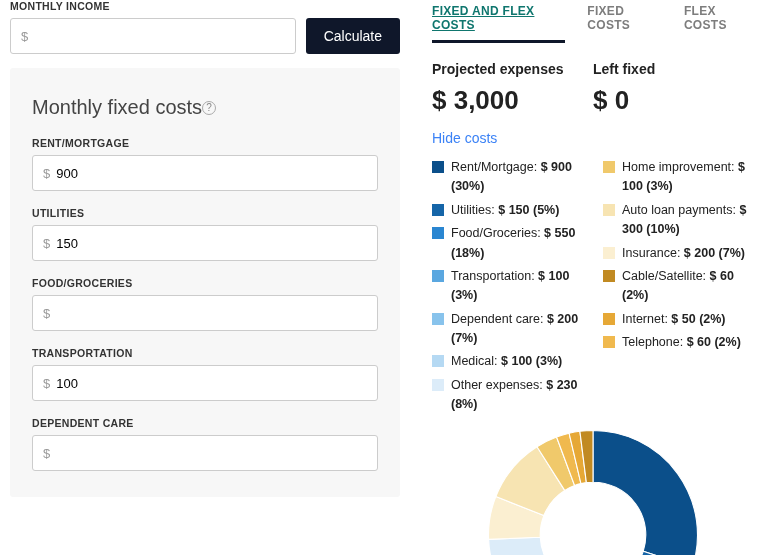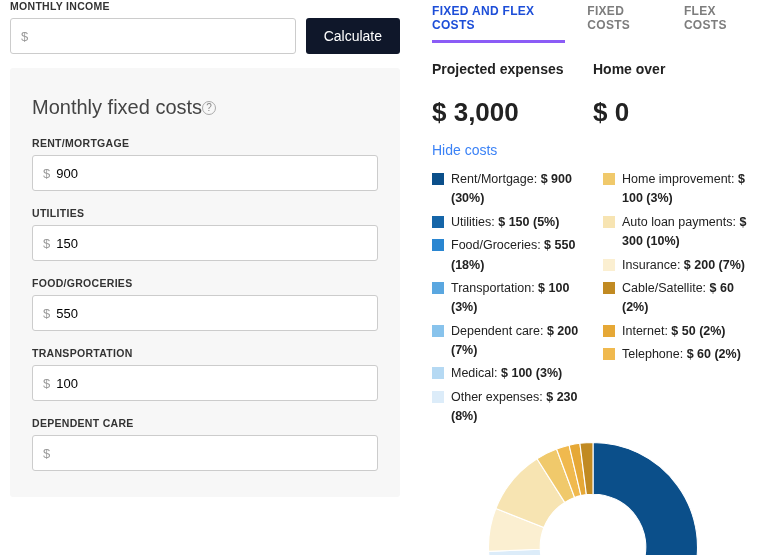--- a/index.html
+++ b/index.html
@@ -76,24 +76,24 @@
   .right {
     flex: 1; padding: 0 14px 10px 22px;
     height: 100%; overflow: hidden;
   }
   .tabs {
     display: flex; gap: 22px; font-size: 12px; font-weight: 700;
     color: #7d7d7d; letter-spacing: 0.3px;
     margin-bottom: 18px;
   }
   .tab { cursor: pointer; padding: 4px 0 8px 0; text-transform: uppercase; }
-  .tab.active { color: #1d4ed8; border-bottom: 3px solid #8b5cf6; }
+  .tab.active { color: #0f766e; border-bottom: 3px solid #0f172a; text-decoration: underline; }
   .totals { display: flex; margin-bottom: 14px; }
   .total-col { flex: 1; }
-  .total-lbl { font-size: 14px; font-weight: 700; color: #222; margin-bottom: 20px; }
+  .total-lbl { font-size: 14px; font-weight: 700; color: #222; margin-bottom: 8px; }
   .total-val { font-size: 26px; font-weight: 700; color: #222; }
   .hide-link { color: #3b82f6; font-size: 14px; font-weight: 400; cursor: pointer; margin-bottom: 12px; display: inline-block; }
   .legend {
     display: flex; gap: 20px; font-size: 12.5px; line-height: 1.55;
     margin-bottom: 6px;
   }
   .legend-col { flex: 1; }
   .li { display: flex; align-items: flex-start; gap: 7px; margin-bottom: 4px; }
   .sw { width: 12px; height: 12px; flex: 0 0 12px; margin-top: 3px; }
   .li .txt b { font-weight: 700; }
@@ -133,21 +133,20 @@
             <span class="lbl">UTILITIES</span>
             <div class="field">
               <span class="prefix">$</span>
               <input type="text" value="150" style="">
             </div>
           </div>
           <div class="form-row">
             <span class="lbl">FOOD/GROCERIES</span>
             <div class="field">
               <span class="prefix">$</span>
-              <input type="text" value="550" style="">
             </div>
           </div>
           <div class="form-row">
             <span class="lbl">TRANSPORTATION</span>
             <div class="field">
               <span class="prefix">$</span>
               <input type="text" value="100" style="">
             </div>
           </div>
           <div class="form-row">
@@ -167,21 +166,21 @@
       <div class="tab">FIXED COSTS</div>
       <div class="tab">FLEX COSTS</div>
     </div>
 
     <div class="totals">
       <div class="total-col">
         <div class="total-lbl">Projected expenses</div>
         <div class="total-val">$ 3,000</div>
       </div>
       <div class="total-col">
-        <div class="total-lbl">Home over</div>
+        <div class="total-lbl">Left fixed</div>
         <div class="total-val">$ 0</div>
       </div>
     </div>
 
     <span class="hide-link">Hide costs</span>
 
     <div class="legend">
       <div class="legend-col" id="legend-left">
           <div class="li">
             <span class="sw" style="background:#0b4f8a"></span>

